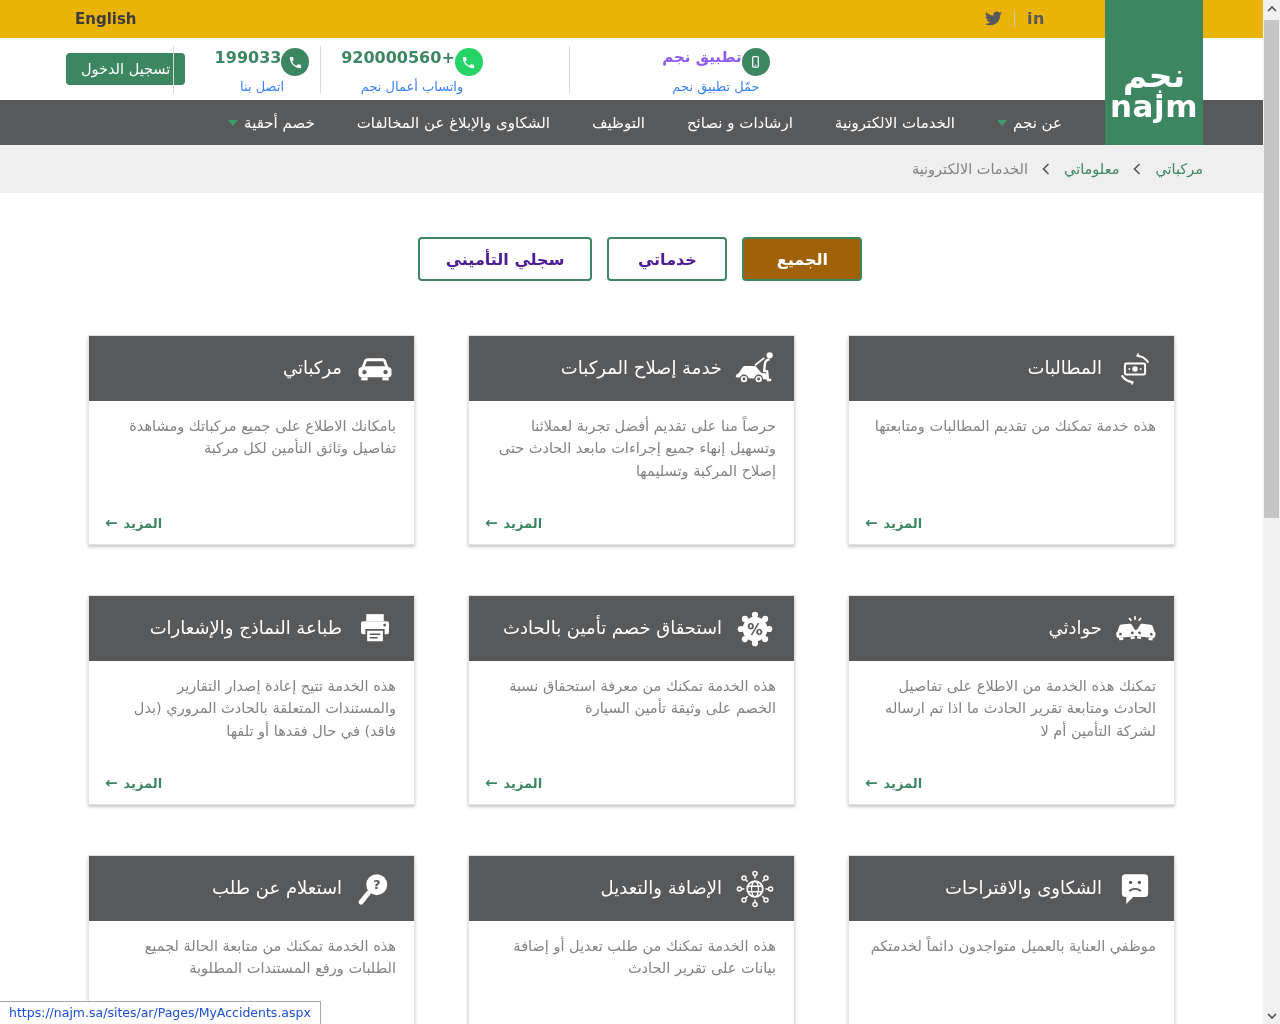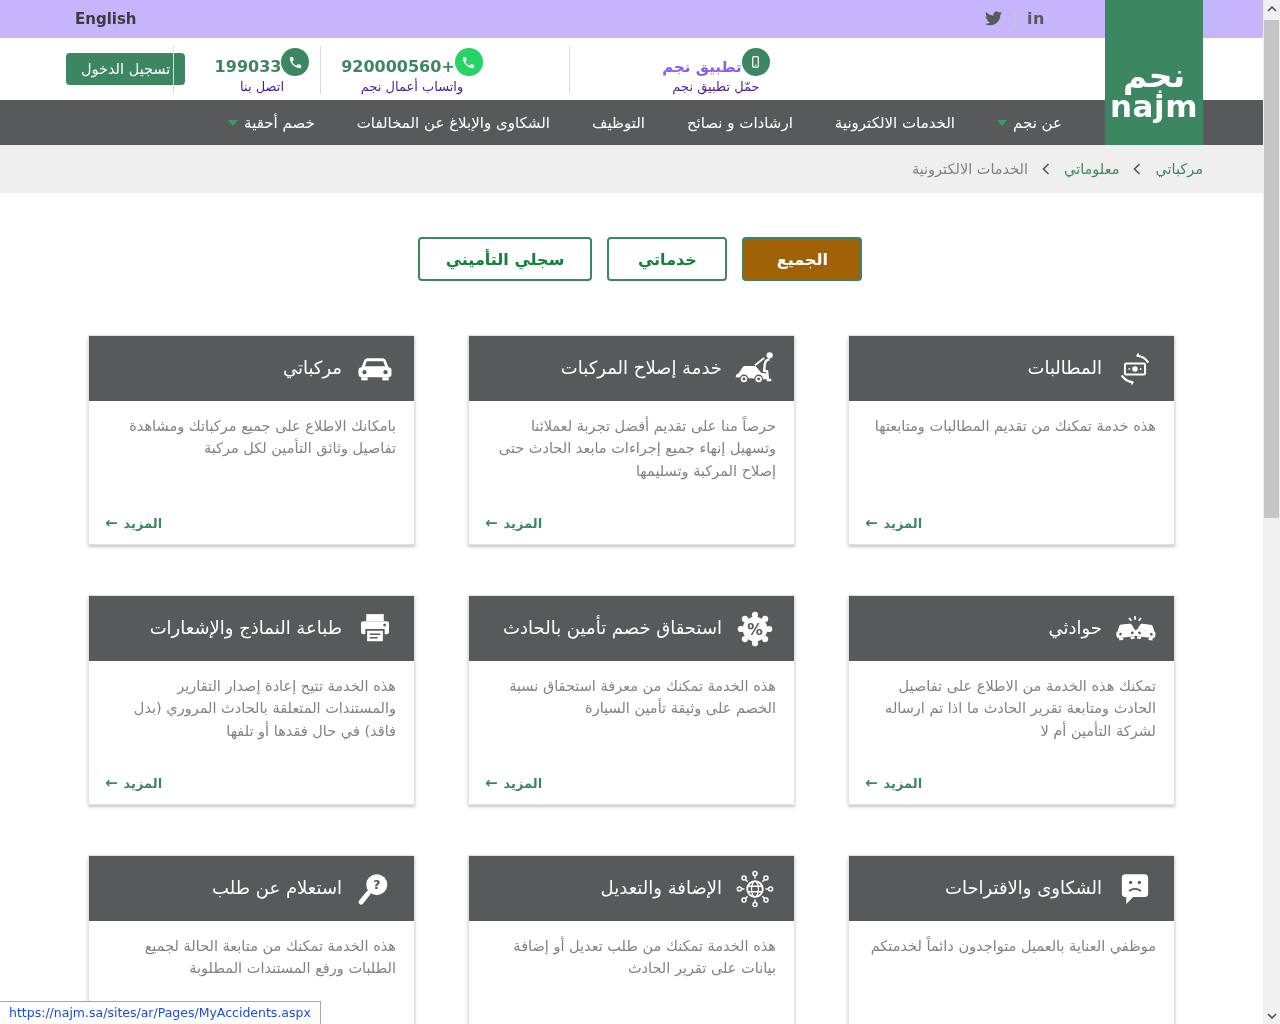--- a/index.html
+++ b/index.html
@@ -1,39 +1,39 @@
 <!DOCTYPE html>
 <html lang="ar"><head>
 <meta charset="utf-8">
 <style>
   * { margin:0; padding:0; box-sizing:border-box; }
   html,body { width:1280px; height:1024px; overflow:hidden; background:#fff;
               font-family:"DejaVu Sans","Liberation Sans",sans-serif; }
   .page { position:relative; width:1280px; height:1024px; background:#fff; overflow:hidden; }
 
   
-  .topbar { position:absolute; top:0; left:0; width:1280px; height:38px; background:#c4b5fd;padding-left:24px; }
+  .topbar { position:absolute; top:0; left:0; width:1280px; height:38px; background:#eab308;padding-left:24px; }
   .lang { position:absolute; left:75px; top:10px; font-size:15px; font-weight:bold; color:#3c3c3c; cursor:pointer; }
   .social { position:absolute; left:985px; top:9px; display:flex; align-items:center; gap:12px; }
   .social .sep { width:1px; height:16px; background:#c9c9c9; }
   .tw-icon svg { display:block; }
   .li-icon { font-size:16px; font-weight:bold; color:#58595b; letter-spacing:0.5px; cursor:pointer; }
 
   
   .header { position:absolute; top:38px; left:16px; width:1280px; height:62px; background:#ffffff; }
   .login-btn { position:absolute; left:50px; top:15px; background:#3d8662; color:#fff; border:none;
                border-radius:4px; padding:8px 15px; font-size:14.5px; cursor:pointer;
                font-family:"DejaVu Sans","Liberation Sans",sans-serif; }
   .hdiv { position:absolute; top:8px; width:1px; height:48px; background:#d9d9d9; }
   .hdiv1 { left:157px; } .hdiv2 { left:304px; } .hdiv3 { left:553px; }
   .contact { position:absolute; top:10px; display:flex; flex-direction:column; align-items:center; direction:rtl; }
-  .contact .row1 { display:flex; align-items:flex-end; gap:0; }
+  .contact .row1 { display:flex; align-items:flex-start; gap:0; }
   .contact .num { font-size:16px; font-weight:bold; color:#3d8662; }
   .contact .app-title { font-size:15px; font-weight:bold; color:#8b5cf6; }
-  .contact .sub { font-size:13px; color:#4c1d95; margin-top:3px; }
+  .contact .sub { font-size:13px; color:#3b82f6; margin-top:3px; }
   .circle-ic { width:28px; height:28px; border-radius:50%; display:flex; align-items:center; justify-content:center; }
   .c-green { background:#3d8662; } .c-wa { background:#25d366; }
   .call-block { left:198px; width:96px; }
   .wa-block { left:336px; width:120px; }
   .app-block { left:640px; width:120px; }
 
   
   .logo { position:absolute; top:0; right:77px; width:98px; height:145px; background:#3d8662; z-index:30;
           display:flex; flex-direction:column; justify-content:flex-end; align-items:center;
           padding-bottom:23px; cursor:pointer;margin-left:8px; }
@@ -53,21 +53,21 @@
   .bc-link { color:#3d8662; font-size:14.5px; cursor:pointer; }
   .bc-current { color:#808285; font-size:14.5px; }
   .bc-chev svg { display:block; }
 
   
   .filters { position:absolute; top:237px; left:0; width:1280px; direction:rtl;
              display:flex; justify-content:center; gap:15px; }
   .fbtn { height:44px; min-width:120px; padding:0 26px; font-size:16px; font-weight:bold;
           border-radius:4px; cursor:pointer; font-family:"DejaVu Sans","Liberation Sans",sans-serif; }
   .fbtn.active { background:#a16207; color:#fff; border:2px solid #3d8662; }
-  .fbtn.outline { background:#fff; color:#15803d; border:2px solid #3d8662; }
+  .fbtn.outline { background:#fff; color:#4c1d95; border:2px solid #3d8662; }
 
   
   .cards { position:absolute; top:335px; right:105px; width:1087px; direction:rtl;
            display:grid; grid-template-columns:repeat(3,327px); gap:50px 53px; }
   .card { width:327px; height:210px; background:#fff; border:1px solid #e2e2e2;
           box-shadow:0 2px 3px rgba(0,0,0,0.22); position:relative; }
   .card-head { height:65px; background:#58595b; display:flex; align-items:center; padding:0 16px; gap:10px; }
   .card-icon { flex:0 0 46px; display:flex; align-items:center; justify-content:center; }
   .card-title { color:#fff; font-size:18px; line-height:1.15; }
   .card-body { padding:14px 18px 0 18px; }

